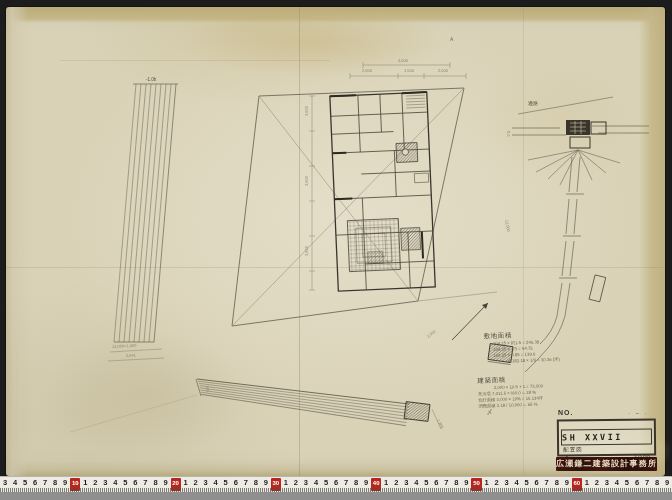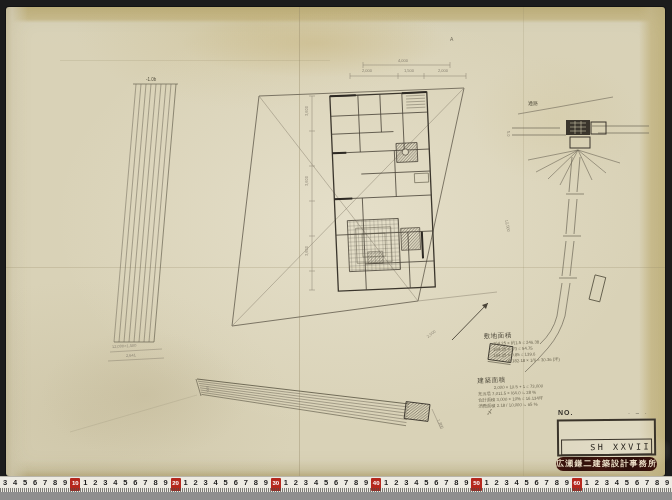--- a/index.html
+++ b/index.html
@@ -39,31 +39,31 @@
   .nline{font-size:4.3px;line-height:6px;color:#6a6450;white-space:nowrap;}
   .note1 .nline{margin-left:9px;}
   .note1 .nline:nth-child(4){margin-left:22px;}
   .note2 .nline:nth-child(1){margin-left:16px;}
   .note2 .nline:nth-child(5){font-size:6px;margin-left:8px;}
   
   .tb-no{position:absolute;left:558px;top:409px;font-size:7px;font-weight:bold;color:#33302a;letter-spacing:1px;}
   .tb-marks{position:absolute;left:628px;top:410px;font-size:6px;color:#4a463c;letter-spacing:2px;}
   .tblock{position:absolute;left:557px;top:419px;width:99px;height:37px;border:2px solid #3a342a;
     background:rgba(226,220,200,.55);transform:rotate(-.6deg);box-sizing:border-box;}
-  .tb-top{margin:18px 2px 0 2px;height:14px;border:1px solid #3a342a;text-align:right;
-    font-family:"DejaVu Sans Mono",monospace;font-size:8.5px;font-weight:normal;letter-spacing:2.5px;
+  .tb-top{margin:8px 2px 0 2px;height:14px;border:1px solid #3a342a;text-align:left;
+    font-family:"DejaVu Sans Mono",monospace;font-size:8.5px;font-weight:bold;letter-spacing:2.5px;
     color:#26221c;line-height:14px;}
   .tb-bot{display:flex;justify-content:space-between;padding:1px 4px 0 4px;}
   .tb-name{font-size:5.5px;color:#33302a;letter-spacing:1px;}
   .tb-sheet{font-size:6.5px;color:#33302a;margin:1px 0 0 2px;}
   .tb-scale{font-size:6.5px;color:#33302a;align-self:flex-end;margin-top:6px;}
   .stamp{position:absolute;left:556px;top:457px;width:101px;height:14px;
     background:linear-gradient(90deg,#43170f 0,#2d100a 22%,#40150e 45%,#2a0e09 70%,#3c140d 100%);
     color:#e9dcc4;font-size:8px;font-weight:bold;letter-spacing:1.2px;text-align:center;line-height:14px;
-    border-radius:7px;white-space:nowrap;overflow:hidden;}
+    border-radius:1px;white-space:nowrap;overflow:hidden;}
   
   .ruler{position:absolute;left:0;top:476px;width:672px;height:16px;background:#edebe3;
     border-top:1px solid #b8b5aa;display:flex;}
   .ruler .rdig{flex:1;text-align:center;font-size:7.5px;font-weight:bold;color:#1d1d1d;line-height:11px;}
   .ruler .rdec{flex:1;text-align:center;background:#b5271d;color:#fff;font-size:6px;font-weight:bold;
     line-height:10px;border-radius:1px;margin:1px 0 2px 0;}
   .rticks{position:absolute;left:0;top:488px;width:672px;height:4px;
     background:repeating-linear-gradient(90deg,#4c4c48 0 1px,transparent 1px 2px);opacity:.7;}
   .mat{position:absolute;left:0;top:492px;width:672px;height:8px;background:#8f8f8f;}
 </style>

